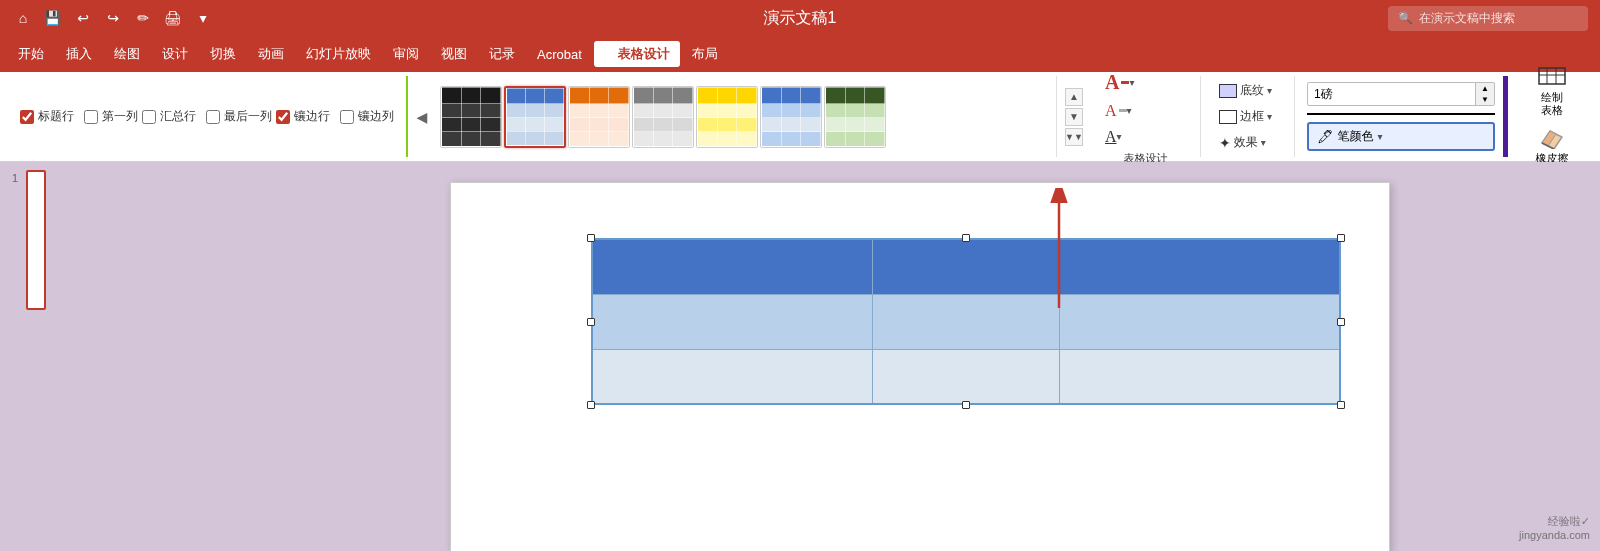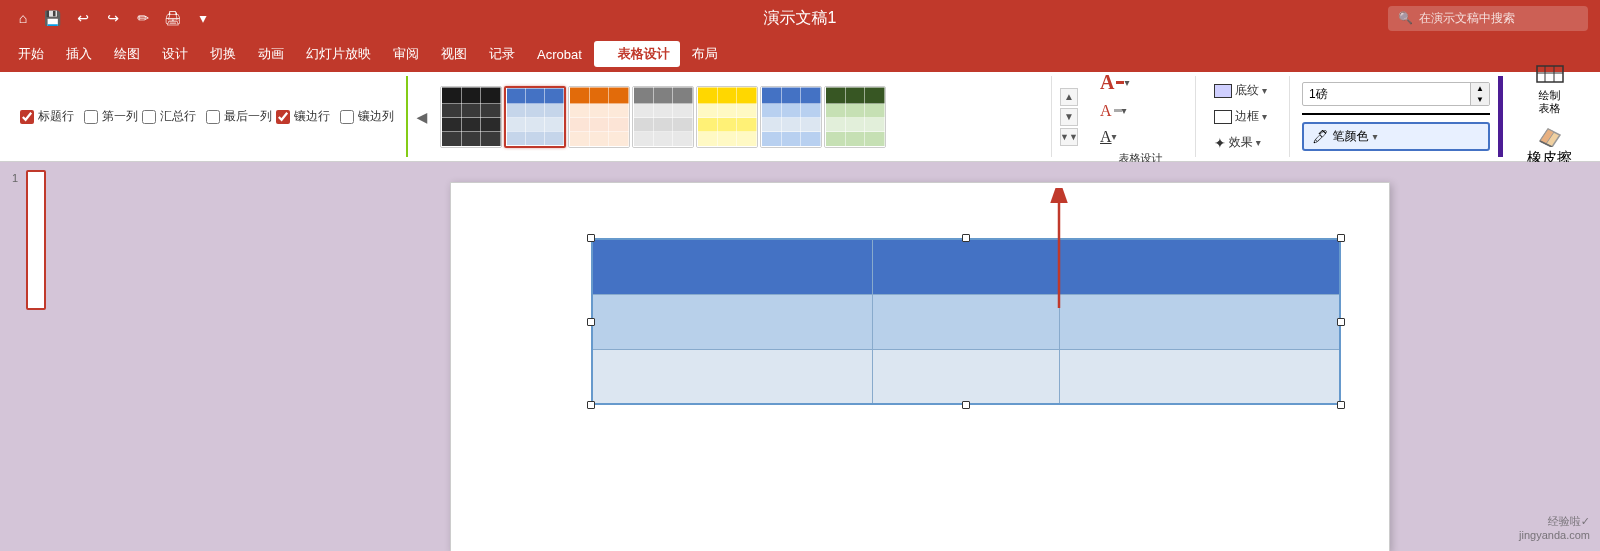--- a/index.html
+++ b/index.html
@@ -854,21 +854,21 @@
         <line x1="1" y1="8" x2="27" y2="8" stroke="#333" stroke-width="1"></line>
       </svg>
       <span style="font-size:11px;text-align:right;line-height:1.2;">绘制<br>表格</span>
     </div>
     <div class="draw-btn">
       <svg width="24" height="20" viewBox="0 0 24 20">
         <polygon points="2,14 10,2 22,8 14,20" fill="#f0d0a0" stroke="#999" stroke-width="1.5"></polygon>
         <polygon points="2,14 10,2 16,5 8,17" fill="#e8b080" stroke="#999" stroke-width="1"></polygon>
         <line x1="2" y1="14" x2="14" y2="20" stroke="#666" stroke-width="1.5"></line>
       </svg>
-      <span style="font-size:15px;">橡皮擦</span>
+      <span style="font-size:11px;">橡皮擦</span>
     </div>
   </div>
 
 </div>
 
 <div class="content-area">
 
   <div class="sidebar">
     <div style="display:flex;align-items:flex-start;gap:4px;">
       <div class="slide-number">1</div>

